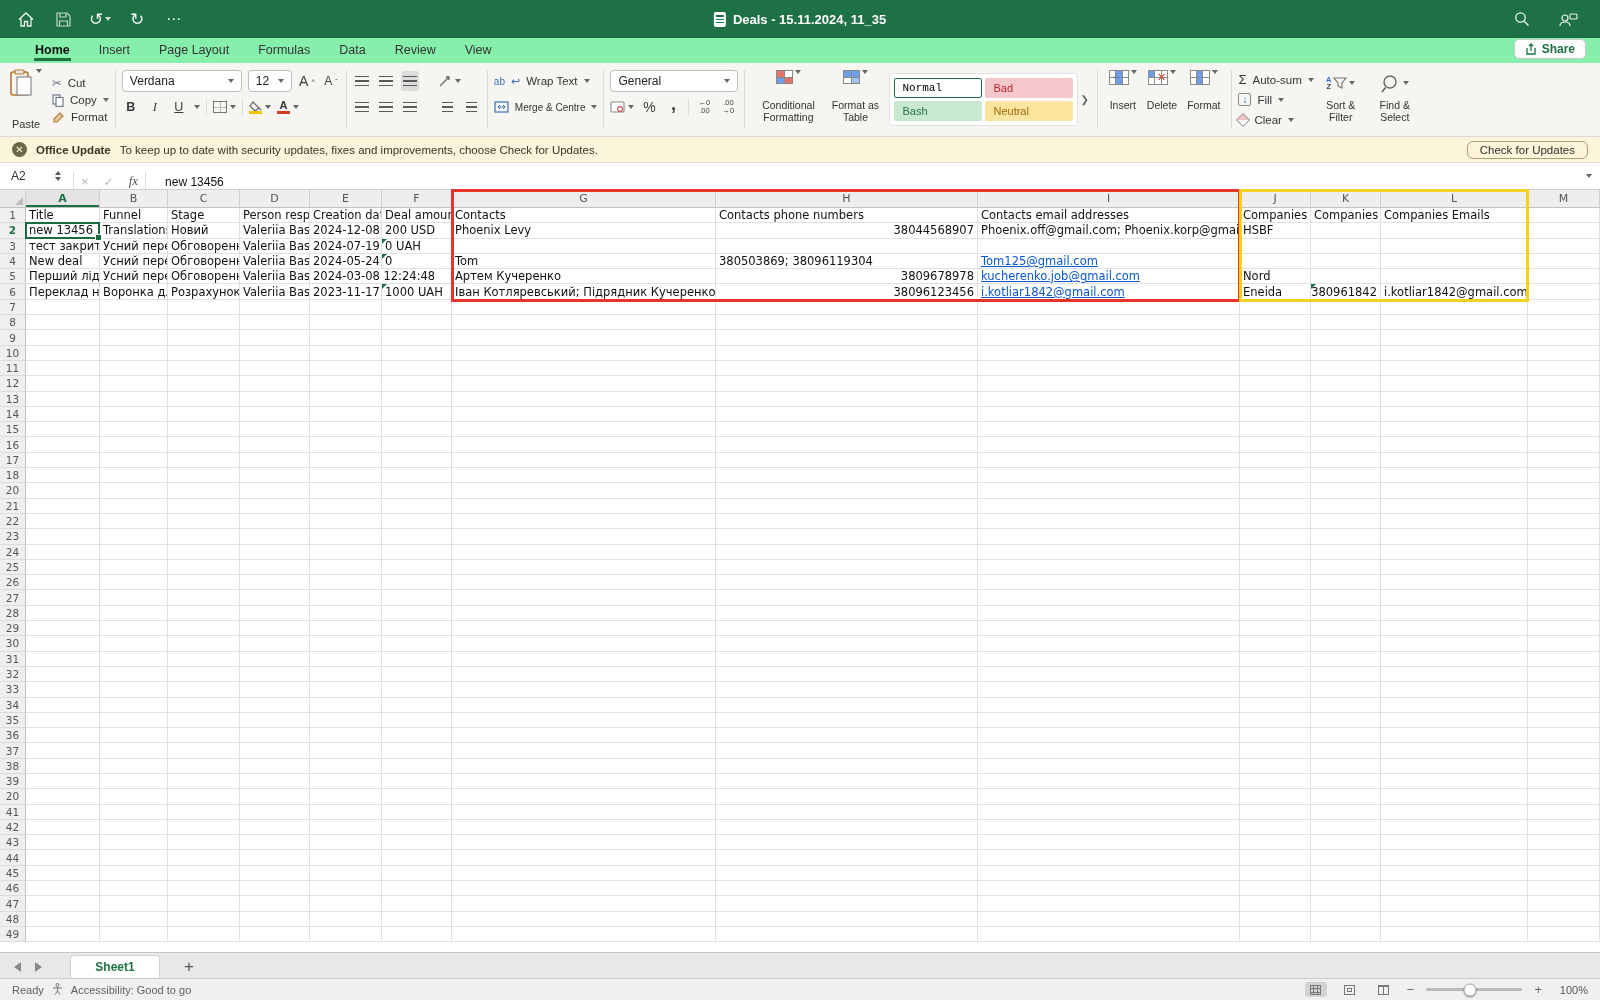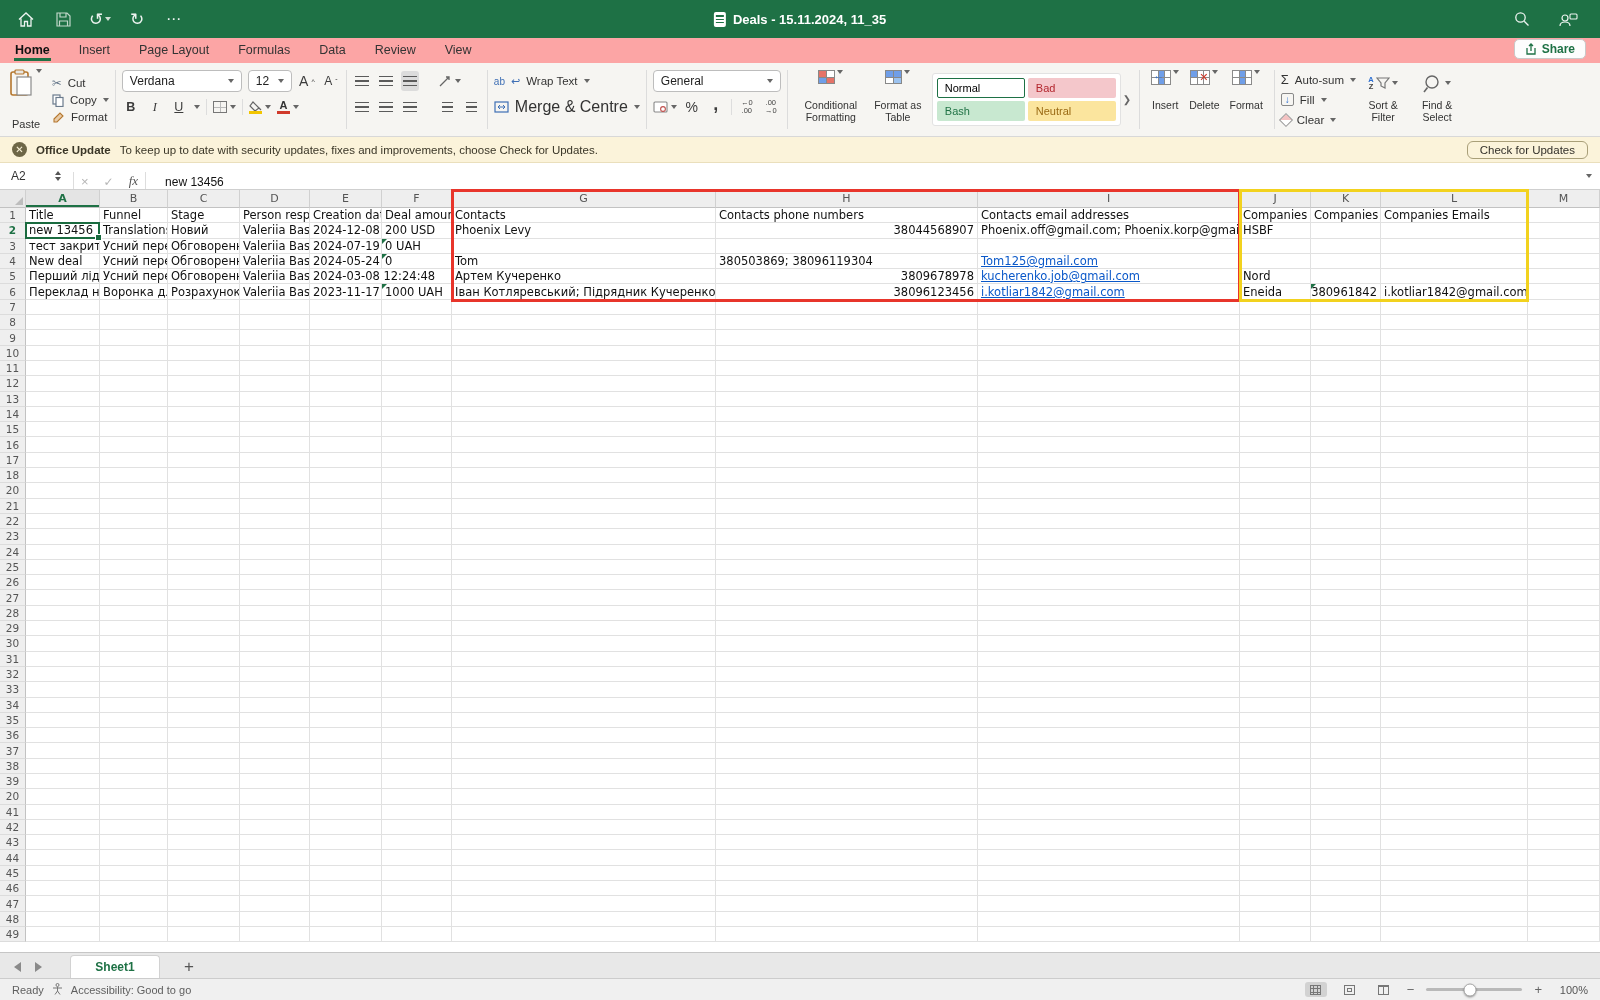--- a/index.html
+++ b/index.html
@@ -12,21 +12,21 @@
   .tb-ic svg{display:block}
   .tb-undo{font-size:17px;line-height:1;display:flex;align-items:center;gap:2px}
   .chev{width:0;height:0;border-left:3.5px solid transparent;border-right:3.5px solid transparent;border-top:4px solid #dfe9e2;display:inline-block}
   .chev.dark{border-top-color:#666}
   .tb-title{position:absolute;left:50%;transform:translateX(-50%);display:flex;align-items:center;gap:7px;font-size:13px;font-weight:bold;white-space:nowrap}
   .doc-ic{width:12px;height:15px;background:#fff;border-radius:2px;position:relative}
   .doc-ic::after{content:"";position:absolute;left:2px;top:3px;width:8px;height:9px;
     background:repeating-linear-gradient(to bottom,#1e7145 0 1.5px,transparent 1.5px 3.5px)}
   .tb-right{margin-left:auto;display:flex;gap:26px;margin-right:22px;align-items:center}
   
-  .tabrow{height:25px;background:#fca5a5;display:flex;align-items:center;padding-left:14px;position:relative;font-size:12.5px;color:#333}
+  .tabrow{height:25px;background:#86efac;display:flex;align-items:center;padding-left:34px;position:relative;font-size:12.5px;color:#333}
   .tab{margin-right:27px;padding:2px 1px 4px;white-space:nowrap}
   .tab.active{font-weight:bold;color:#111;box-shadow:inset 0 -3px 0 #1e7145}
   .share-btn{position:absolute;right:14px;top:1px;border:1px solid #c9c9c9;border-radius:5px;padding:2px 10px;
     color:#1e7145;font-size:12px;font-weight:bold;display:flex;gap:5px;align-items:center;background:#fdfdfd}
   
   .ribbon{height:74px;background:#f6f5f2;border-bottom:1px solid #d8d8d8;display:flex;align-items:stretch;
     padding:4px 6px;overflow:hidden;white-space:nowrap}
   .rdiv{width:1px;background:#dcdcdc;margin:3px 6px;flex:none}
   .rgroup{display:flex;flex-direction:column;flex:none}
   .hgroup{display:flex;flex-direction:row;flex:none}
@@ -314,21 +314,21 @@
       <span style="font-size:10px;color:#3e6fb5">ab<br></span>
         <span style="color:#3e6fb5;font-size:11px">↩</span>
       <span style="font-size:11.5px">Wrap Text</span>
         <span class="chev dark"></span>
     </div>
     <div class="frow srow">
       <svg width="15" height="12" viewBox="0 0 15 12">
           <rect x="1" y="1" width="13" height="10" fill="none" stroke="#3e6fb5" stroke-width="1.2"></rect>
           <path d="M4 6 H11 M6 4 L4 6 L6 8 M9 4 L11 6 L9 8" fill="none" stroke="#3e6fb5" stroke-width="1"></path>
         </svg>
-      <span style="font-size:16px">Merge &amp; Centre</span>
+      <span style="font-size:10px">Merge &amp; Centre</span>
         <span class="chev dark"></span>
     </div>
   </div>
   <div class="rdiv"></div>
 
   <div class="rgroup">
     <div class="frow">
       <div class="selectbox numfmt">
           <span>General</span>
           <span class="chev dark"></span>
@@ -380,21 +380,21 @@
             <div style="background:#6f9ee8"></div>
             <div style="background:#6f9ee8"></div>
             <div></div>
             <div style="background:#9cc3f0"></div>
           </span>
           <span class="chev dark"></span>
         </span>
       <span style="width:50px;white-space:normal">Format as Table</span>
     </div>
     <div class="sgal" id="styles-gallery">
-        <span class="schip" style="background: rgb(255, 255, 255); color: rgb(0, 0, 0); border: 1.5px solid rgb(30, 113, 69);">Normal</span>
+        <span class="schip" style="background: rgb(255, 255, 255); color: rgb(0, 0, 0); border: 1.5px solid rgb(30, 113, 69); font-family: Liberation Mono, monospace;">Normal</span>
         <span class="schip" style="background: rgb(244, 199, 203); color: rgb(179, 38, 46);">Bad</span>
         <span class="schip" style="background: rgb(200, 232, 208); color: rgb(33, 115, 70);">Bash</span>
         <span class="schip" style="background: rgb(251, 229, 158); color: rgb(154, 106, 20);">Neutral</span>
       </div>
     <span class="sgal-chev">❯</span>
   </div>
   <div class="rdiv"></div>
 
   <div class="hgroup">
     <div class="bigbtn">

